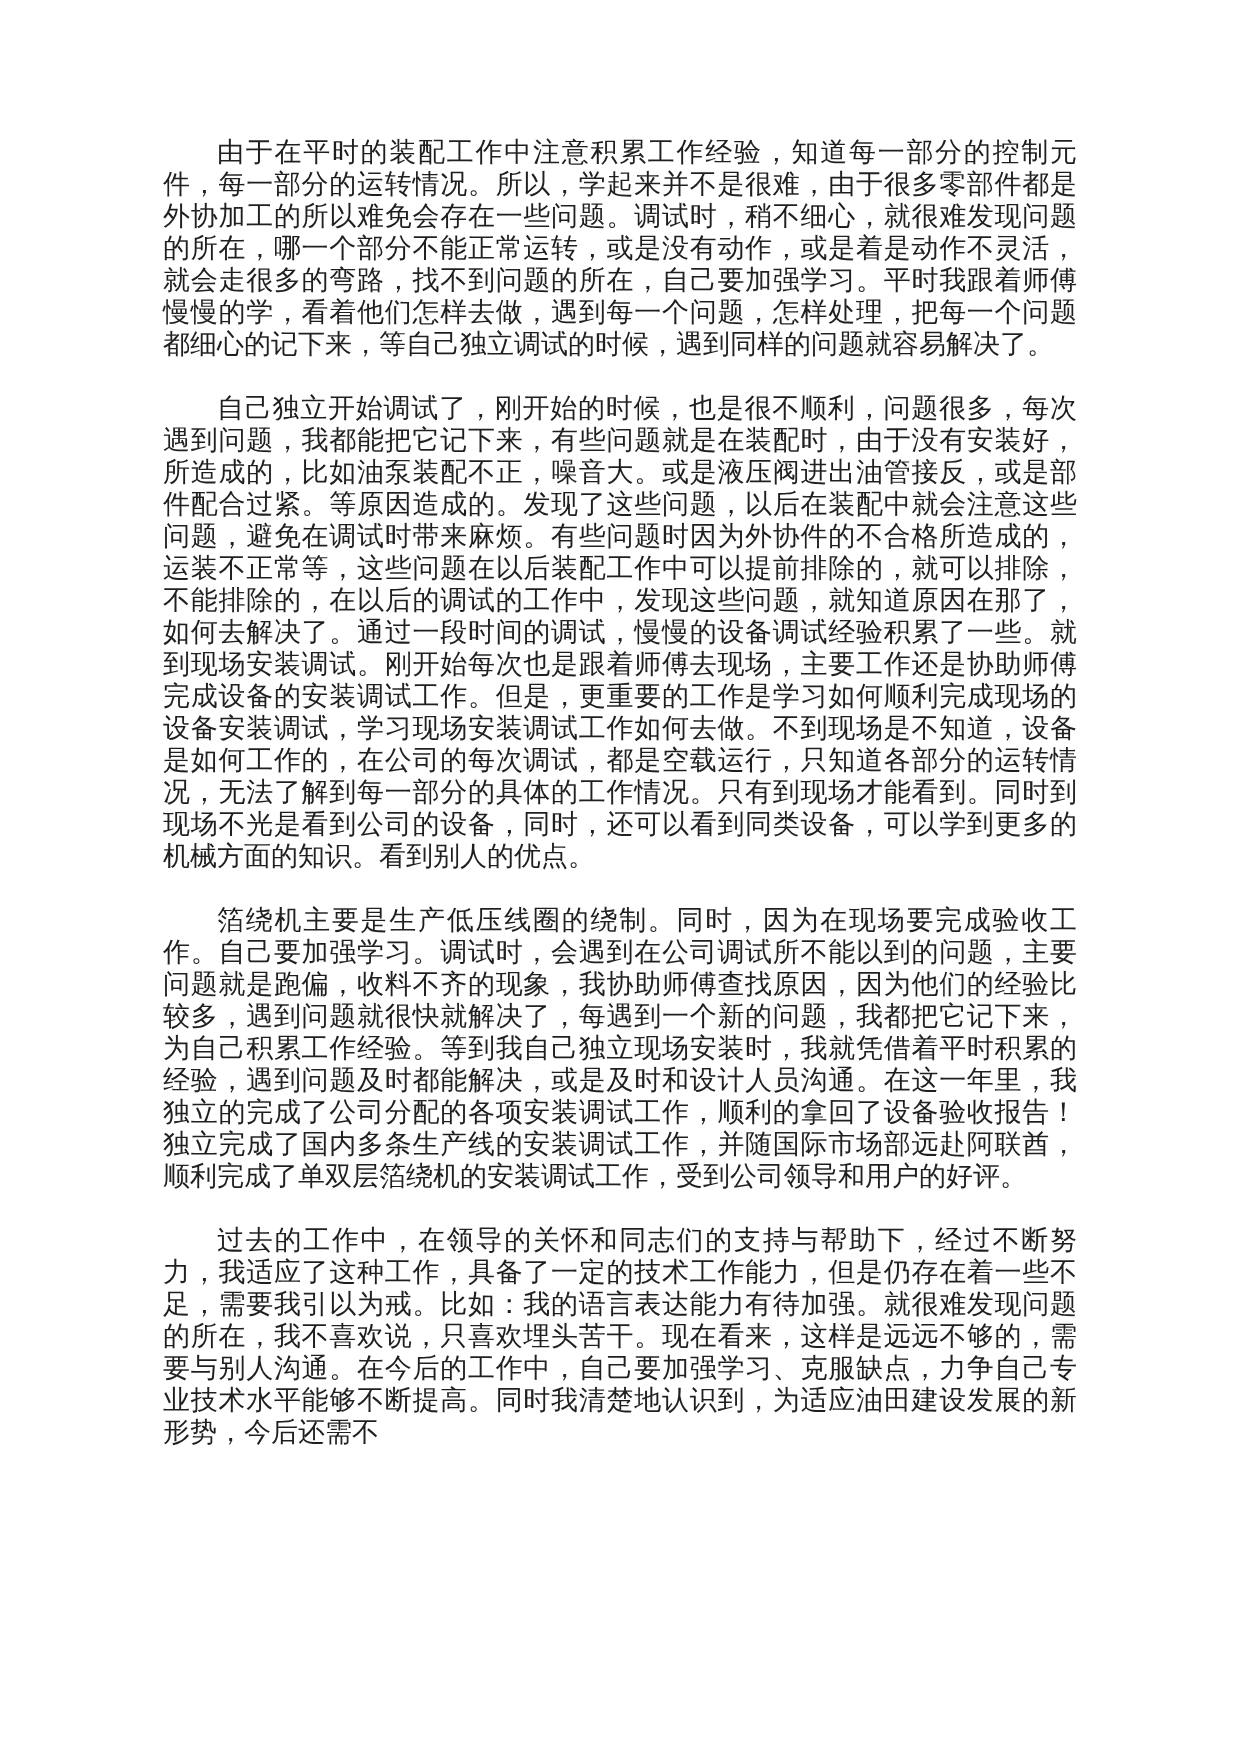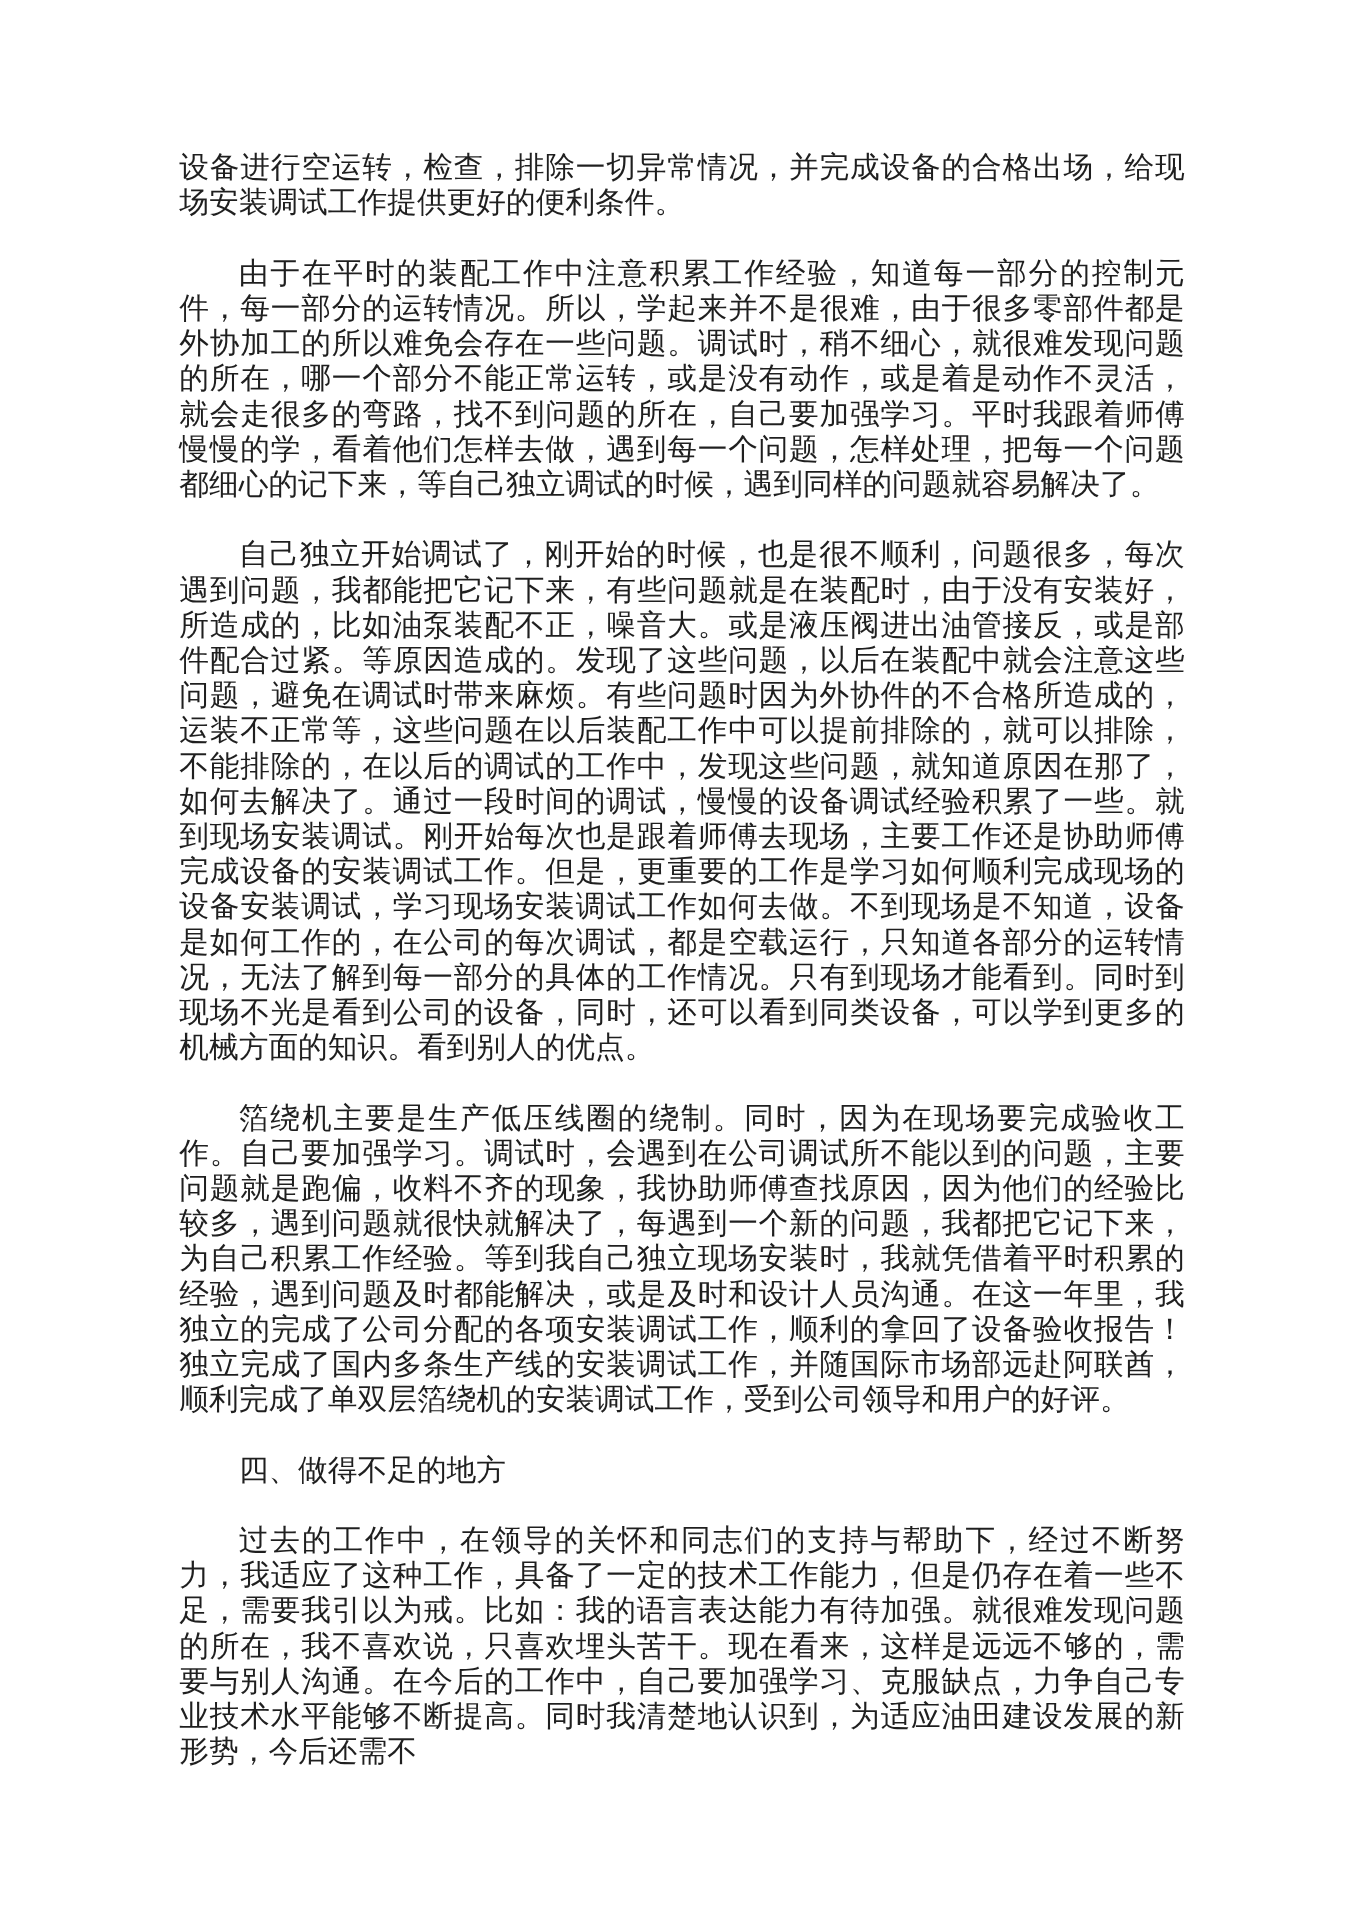--- a/index.html
+++ b/index.html
@@ -44,20 +44,18 @@
   }
   .heading {
     text-align: left;
   }
 </style>
 </head>
 <body>
 
 <div class="page">
   <div class="content">
-    <p>设备进行空运转，检查，排除一切异常情况，并完成设备的合格出场，给现场安装调试工作提供更好的便利条件。</p>
     <p class="indent">由于在平时的装配工作中注意积累工作经验，知道每一部分的控制元件，每一部分的运转情况。所以，学起来并不是很难，由于很多零部件都是外协加工的所以难免会存在一些问题。调试时，稍不细心，就很难发现问题的所在，哪一个部分不能正常运转，或是没有动作，或是着是动作不灵活，就会走很多的弯路，找不到问题的所在，自己要加强学习。平时我跟着师傅慢慢的学，看着他们怎样去做，遇到每一个问题，怎样处理，把每一个问题都细心的记下来，等自己独立调试的时候，遇到同样的问题就容易解决了。</p>
     <p class="indent">自己独立开始调试了，刚开始的时候，也是很不顺利，问题很多，每次遇到问题，我都能把它记下来，有些问题就是在装配时，由于没有安装好，所造成的，比如油泵装配不正，噪音大。或是液压阀进出油管接反，或是部件配合过紧。等原因造成的。发现了这些问题，以后在装配中就会注意这些问题，避免在调试时带来麻烦。有些问题时因为外协件的不合格所造成的，运装不正常等，这些问题在以后装配工作中可以提前排除的，就可以排除，不能排除的，在以后的调试的工作中，发现这些问题，就知道原因在那了，如何去解决了。通过一段时间的调试，慢慢的设备调试经验积累了一些。就到现场安装调试。刚开始每次也是跟着师傅去现场，主要工作还是协助师傅完成设备的安装调试工作。但是，更重要的工作是学习如何顺利完成现场的设备安装调试，学习现场安装调试工作如何去做。不到现场是不知道，设备是如何工作的，在公司的每次调试，都是空载运行，只知道各部分的运转情况，无法了解到每一部分的具体的工作情况。只有到现场才能看到。同时到现场不光是看到公司的设备，同时，还可以看到同类设备，可以学到更多的机械方面的知识。看到别人的优点。</p>
     <p class="indent">箔绕机主要是生产低压线圈的绕制。同时，因为在现场要完成验收工作。自己要加强学习。调试时，会遇到在公司调试所不能以到的问题，主要问题就是跑偏，收料不齐的现象，我协助师傅查找原因，因为他们的经验比较多，遇到问题就很快就解决了，每遇到一个新的问题，我都把它记下来，为自己积累工作经验。等到我自己独立现场安装时，我就凭借着平时积累的经验，遇到问题及时都能解决，或是及时和设计人员沟通。在这一年里，我独立的完成了公司分配的各项安装调试工作，顺利的拿回了设备验收报告！独立完成了国内多条生产线的安装调试工作，并随国际市场部远赴阿联酋，顺利完成了单双层箔绕机的安装调试工作，受到公司领导和用户的好评。</p>
-    <p class="indent heading">四、做得不足的地方</p>
     <p class="indent">过去的工作中，在领导的关怀和同志们的支持与帮助下，经过不断努力，我适应了这种工作，具备了一定的技术工作能力，但是仍存在着一些不足，需要我引以为戒。比如：我的语言表达能力有待加强。就很难发现问题的所在，我不喜欢说，只喜欢埋头苦干。现在看来，这样是远远不够的，需要与别人沟通。在今后的工作中，自己要加强学习、克服缺点，力争自己专业技术水平能够不断提高。同时我清楚地认识到，为适应油田建设发展的新形势，今后还需不</p>
   </div>
 </div>
 
 </body></html>

